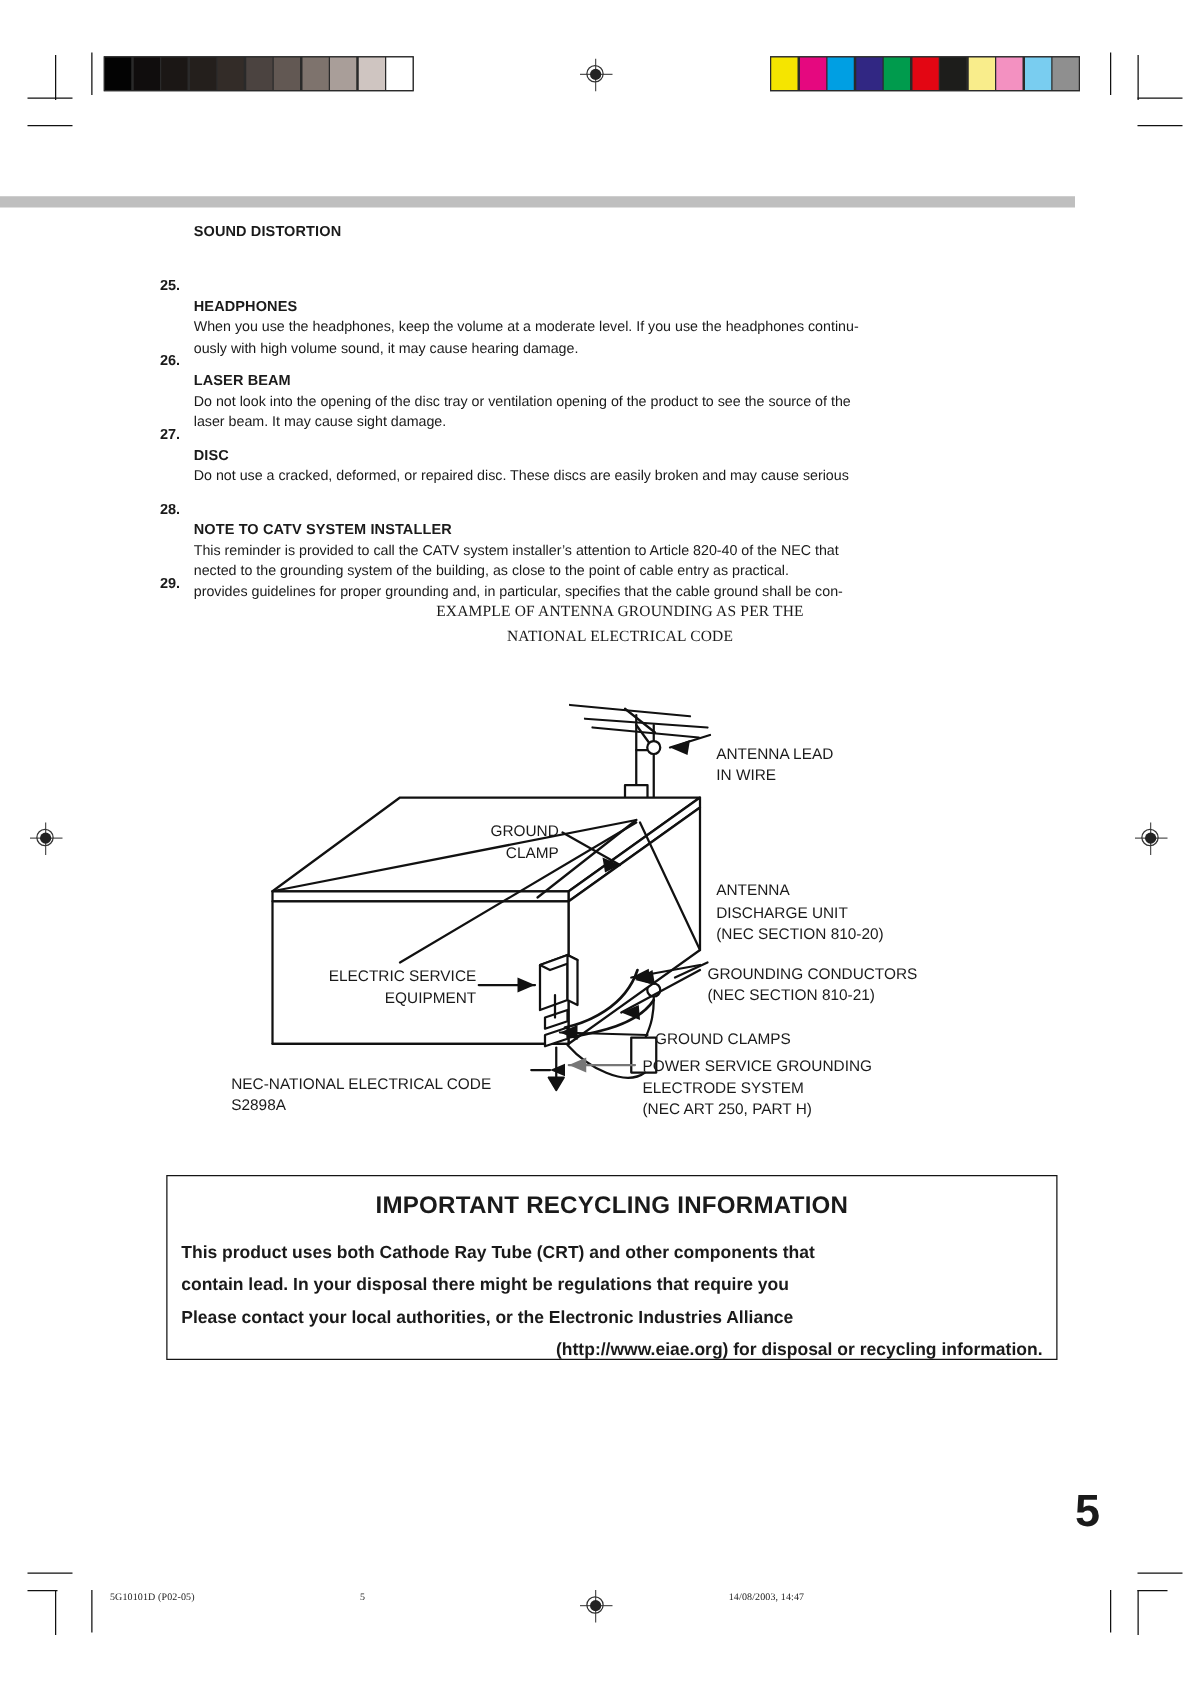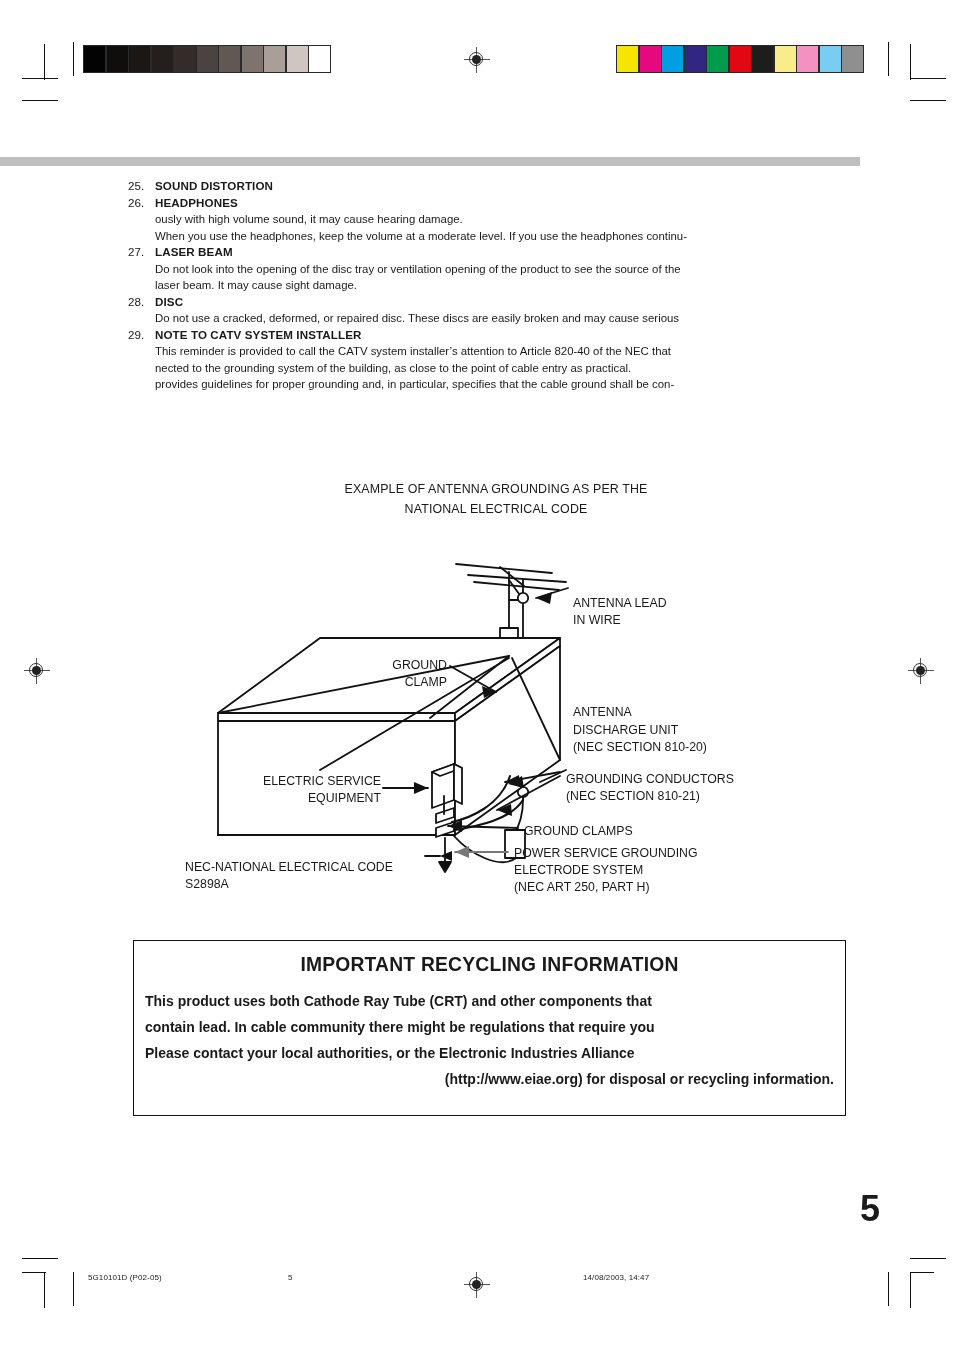--- a/index.html
+++ b/index.html
@@ -22,42 +22,42 @@
   .swatch-strip .sw{width:21px;height:26px;margin-right:1.5px;}
   .swatch-strip .sw:last-child{margin-right:0;}
   .color-strip .sw{width:21px;height:26px;}
 
   
   .header-rule{position:absolute;left:0;top:157px;width:860px;height:9px;background:#bfbfbf;}
 
   
   .content{position:absolute;left:128px;top:178px;width:712px;}
   .item{display:flex;align-items:flex-start;margin-bottom:0px;}
-  .item-num{width:27px;flex:0 0 27px;font-size:11.6px;font-weight:normal;line-height:16.6px;}
+  .item-num{width:27px;flex:0 0 27px;font-size:11.6px;font-weight:bold;line-height:16.6px;margin-top:43px;}
   .item-body{flex:1;}
   .item-title{font-size:11.6px;font-weight:bold;line-height:16.6px;letter-spacing:.1px;}
   .item-text{font-size:11.4px;line-height:16.5px;text-align:left;}
 
   
   .diagram-wrap{position:absolute;left:0px;top:470px;width:954px;height:440px;}
-  .dg-title{position:absolute;left:236px;top:9px;width:520px;text-align:center;font-size:12.4px;line-height:20px;letter-spacing:.15px;}
+  .dg-title{position:absolute;left:236px;top:9px;width:520px;text-align:center;font-size:12.4px;line-height:20px;letter-spacing:.15px;font-family:Liberation Serif, serif;}
   .dg-svg{position:absolute;left:0;top:0;}
 
   
-  .rec-box{position:absolute;left:133px;top:940px;width:713px;height:176px;border:1.8px solid #141414;box-sizing:border-box;}
+  .rec-box{position:absolute;left:133px;top:940px;width:713px;height:148px;border:1.8px solid #141414;box-sizing:border-box;}
   .rec-title{font-size:19.3px;font-weight:bold;text-align:center;margin-top:13px;letter-spacing:.2px;}
   .rec-body{font-size:14px;font-weight:bold;line-height:26px;text-align:justify;margin:12px 11px 0 11px;}
   .rec-body > span{display:block;}
   .rec-body .last{text-align:right;}
 
   
   .page-no{position:absolute;right:75px;top:1188px;font-size:36px;font-weight:bold;letter-spacing:-1px;}
 
   
-  .foot{position:absolute;font-size:8px;color:#222;letter-spacing:.1px;}
+  .foot{position:absolute;font-size:8px;color:#222;letter-spacing:.1px;font-family:Liberation Serif, serif;}
 </style>
 </head>
 <body>
 
 <div class="crop-line" style="left:44px;top:44px;width:1.4px;height:36px;"></div>
 <div class="crop-line" style="left:22px;top:78px;width:36px;height:1.4px;"></div>
 <div class="crop-line" style="left:73px;top:42px;width:1.4px;height:34px;"></div>
 <div class="crop-line" style="left:22px;top:100px;width:36px;height:1.4px;"></div>
 
 <div class="crop-line" style="left:888px;top:42px;width:1.4px;height:34px;"></div>
@@ -125,22 +125,22 @@
     <div class="item-num">25.</div>
     <div class="item-body">
       <div class="item-title">SOUND DISTORTION</div>
     </div>
   </div>
 
   <div class="item">
     <div class="item-num">26.</div>
     <div class="item-body">
       <div class="item-title">HEADPHONES</div>
+      <div class="item-text">When you use the headphones, keep the volume at a moderate level. If you use the headphones continu-</div>
       <div class="item-text">ously with high volume sound, it may cause hearing damage.</div>
-      <div class="item-text">When you use the headphones, keep the volume at a moderate level. If you use the headphones continu-</div>
     </div>
   </div>
 
   <div class="item">
     <div class="item-num">27.</div>
     <div class="item-body">
       <div class="item-title">LASER BEAM</div>
       <div class="item-text">Do not look into the opening of the disc tray or ventilation opening of the product to see the source of the</div>
       <div class="item-text">laser beam. It may cause sight damage.</div>
     </div>
@@ -288,21 +288,21 @@
       <text x="185" y="401">NEC-NATIONAL ELECTRICAL CODE</text>
       <text x="185" y="418">S2898A</text>
     </g>
   </svg>
 </div>
 
 <div class="rec-box">
   <div class="rec-title">IMPORTANT RECYCLING INFORMATION</div>
   <div class="rec-body">
     <span>This product uses both Cathode Ray Tube (CRT) and other components that</span>
-    <span>contain lead. In cable community there might be regulations that require you</span>
+    <span>contain lead. In your disposal there might be regulations that require you</span>
     <span>Please contact your local authorities, or the Electronic Industries Alliance</span>
     <span class="last">(http://www.eiae.org) for disposal or recycling information.</span>
   </div>
 </div>
 
 <div class="page-no">5</div>
 
 <div class="crop-line" style="left:22px;top:1258px;width:36px;height:1.4px;"></div>
 <div class="crop-line" style="left:44px;top:1272px;width:1.4px;height:36px;"></div>
 <div class="crop-line" style="left:22px;top:1272px;width:24px;height:1.4px;"></div>

